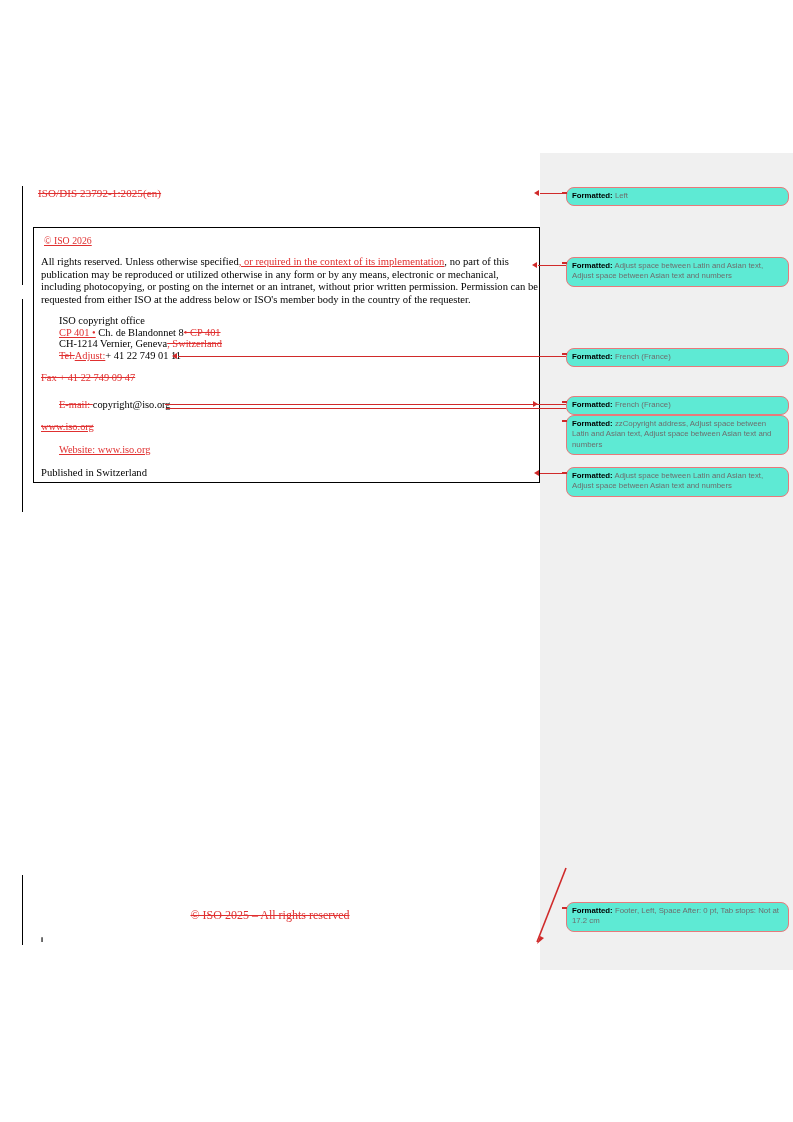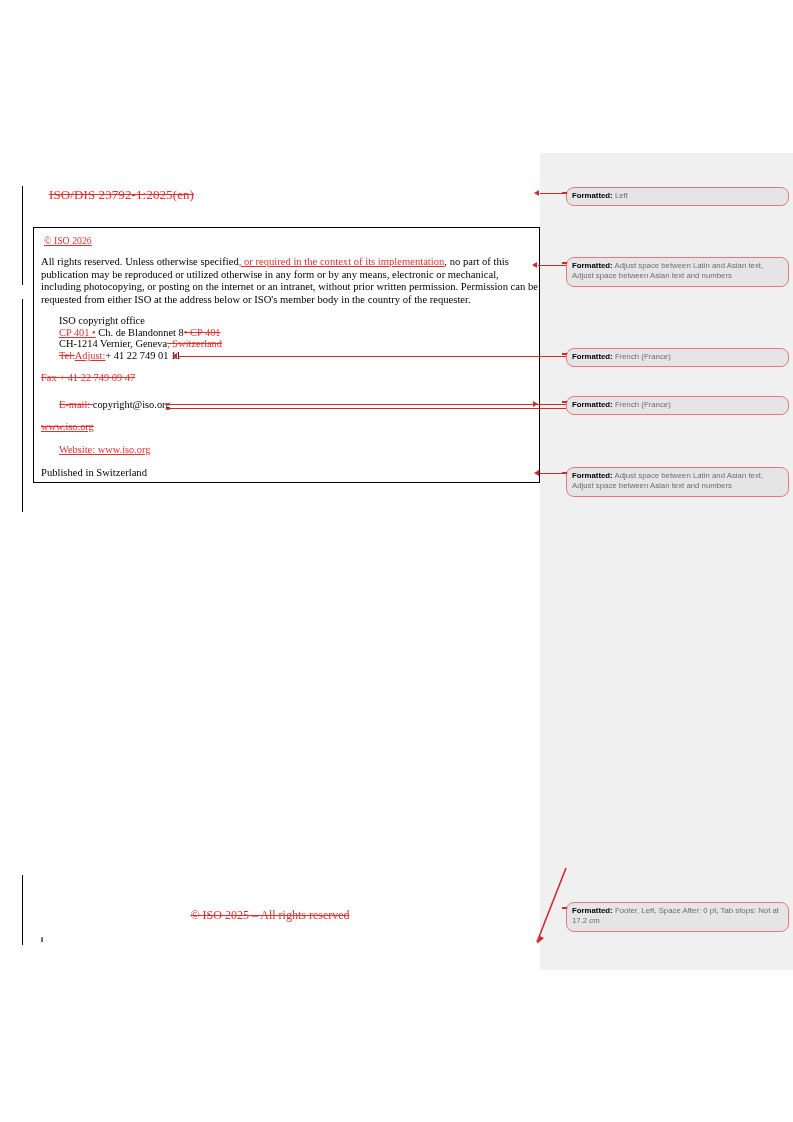--- a/index.html
+++ b/index.html
@@ -17,22 +17,22 @@
     position:absolute;left:540px;top:153px;width:253px;height:817px;
     background:#f0f0f0;
   }
 
   
   .doc{position:absolute;left:0;top:0;width:540px;height:1122px;}
 
   .chgbar{position:absolute;left:22px;width:0;border-left:1px solid #000;}
 
   .doc-header{
-    position:absolute;left:49px;top:187px;
-    font-size:13px;color:#e03030;
+    position:absolute;left:38px;top:187px;
+    font-size:11px;color:#e03030;
     text-decoration:line-through;
     letter-spacing:.1px;
     white-space:nowrap;
   }
 
   .copyright-box{
     position:absolute;left:33px;top:227px;width:507px;height:256px;
     border:1px solid #000;box-sizing:border-box;
   }
 
@@ -94,21 +94,21 @@
     position:absolute;width:0;height:0;
     border-top:3px solid transparent;border-bottom:3px solid transparent;
     border-right:5px solid #d02a2a;
   }
   .leader-diag{position:absolute;}
 
   
   .balloon{
     position:absolute;left:566px;width:223px;
     box-sizing:border-box;
-    background:#e5e5e5;
+    background:#5eead4;
     border:1px solid #e8797b;
     border-radius:8px;
     padding:3px 5px 4px 5px;
     font-family:"Liberation Sans", sans-serif;
     font-size:7.8px;line-height:10.4px;
     color:#6d6d6d;
   }
   .balloon b{color:#000;font-weight:bold;}
   .balloon .tick{
     position:absolute;left:-5px;top:4px;width:5px;height:1.6px;background:#d02a2a;
@@ -197,20 +197,25 @@
     <b>Formatted:</b>
     <span>French (France)</span>
   </div>
 
   <div class="balloon" style="top:396px;">
     <span class="tick"></span>
     <b>Formatted:</b>
     <span>French (France)</span>
   </div>
 
+  <div class="balloon" style="top:415px;">
+    <span class="tick"></span>
+    <b>Formatted:</b>
+    <span>zzCopyright address, Adjust space between Latin and Asian text, Adjust space between Asian text and numbers</span>
+  </div>
 
   <div class="balloon" style="top:467px;">
     <span class="tick"></span>
     <b>Formatted:</b>
     <span>Adjust space between Latin and Asian text, Adjust space between Asian text and numbers</span>
   </div>
 
   <div class="balloon" style="top:902px;">
     <span class="tick"></span>
     <b>Formatted:</b>

